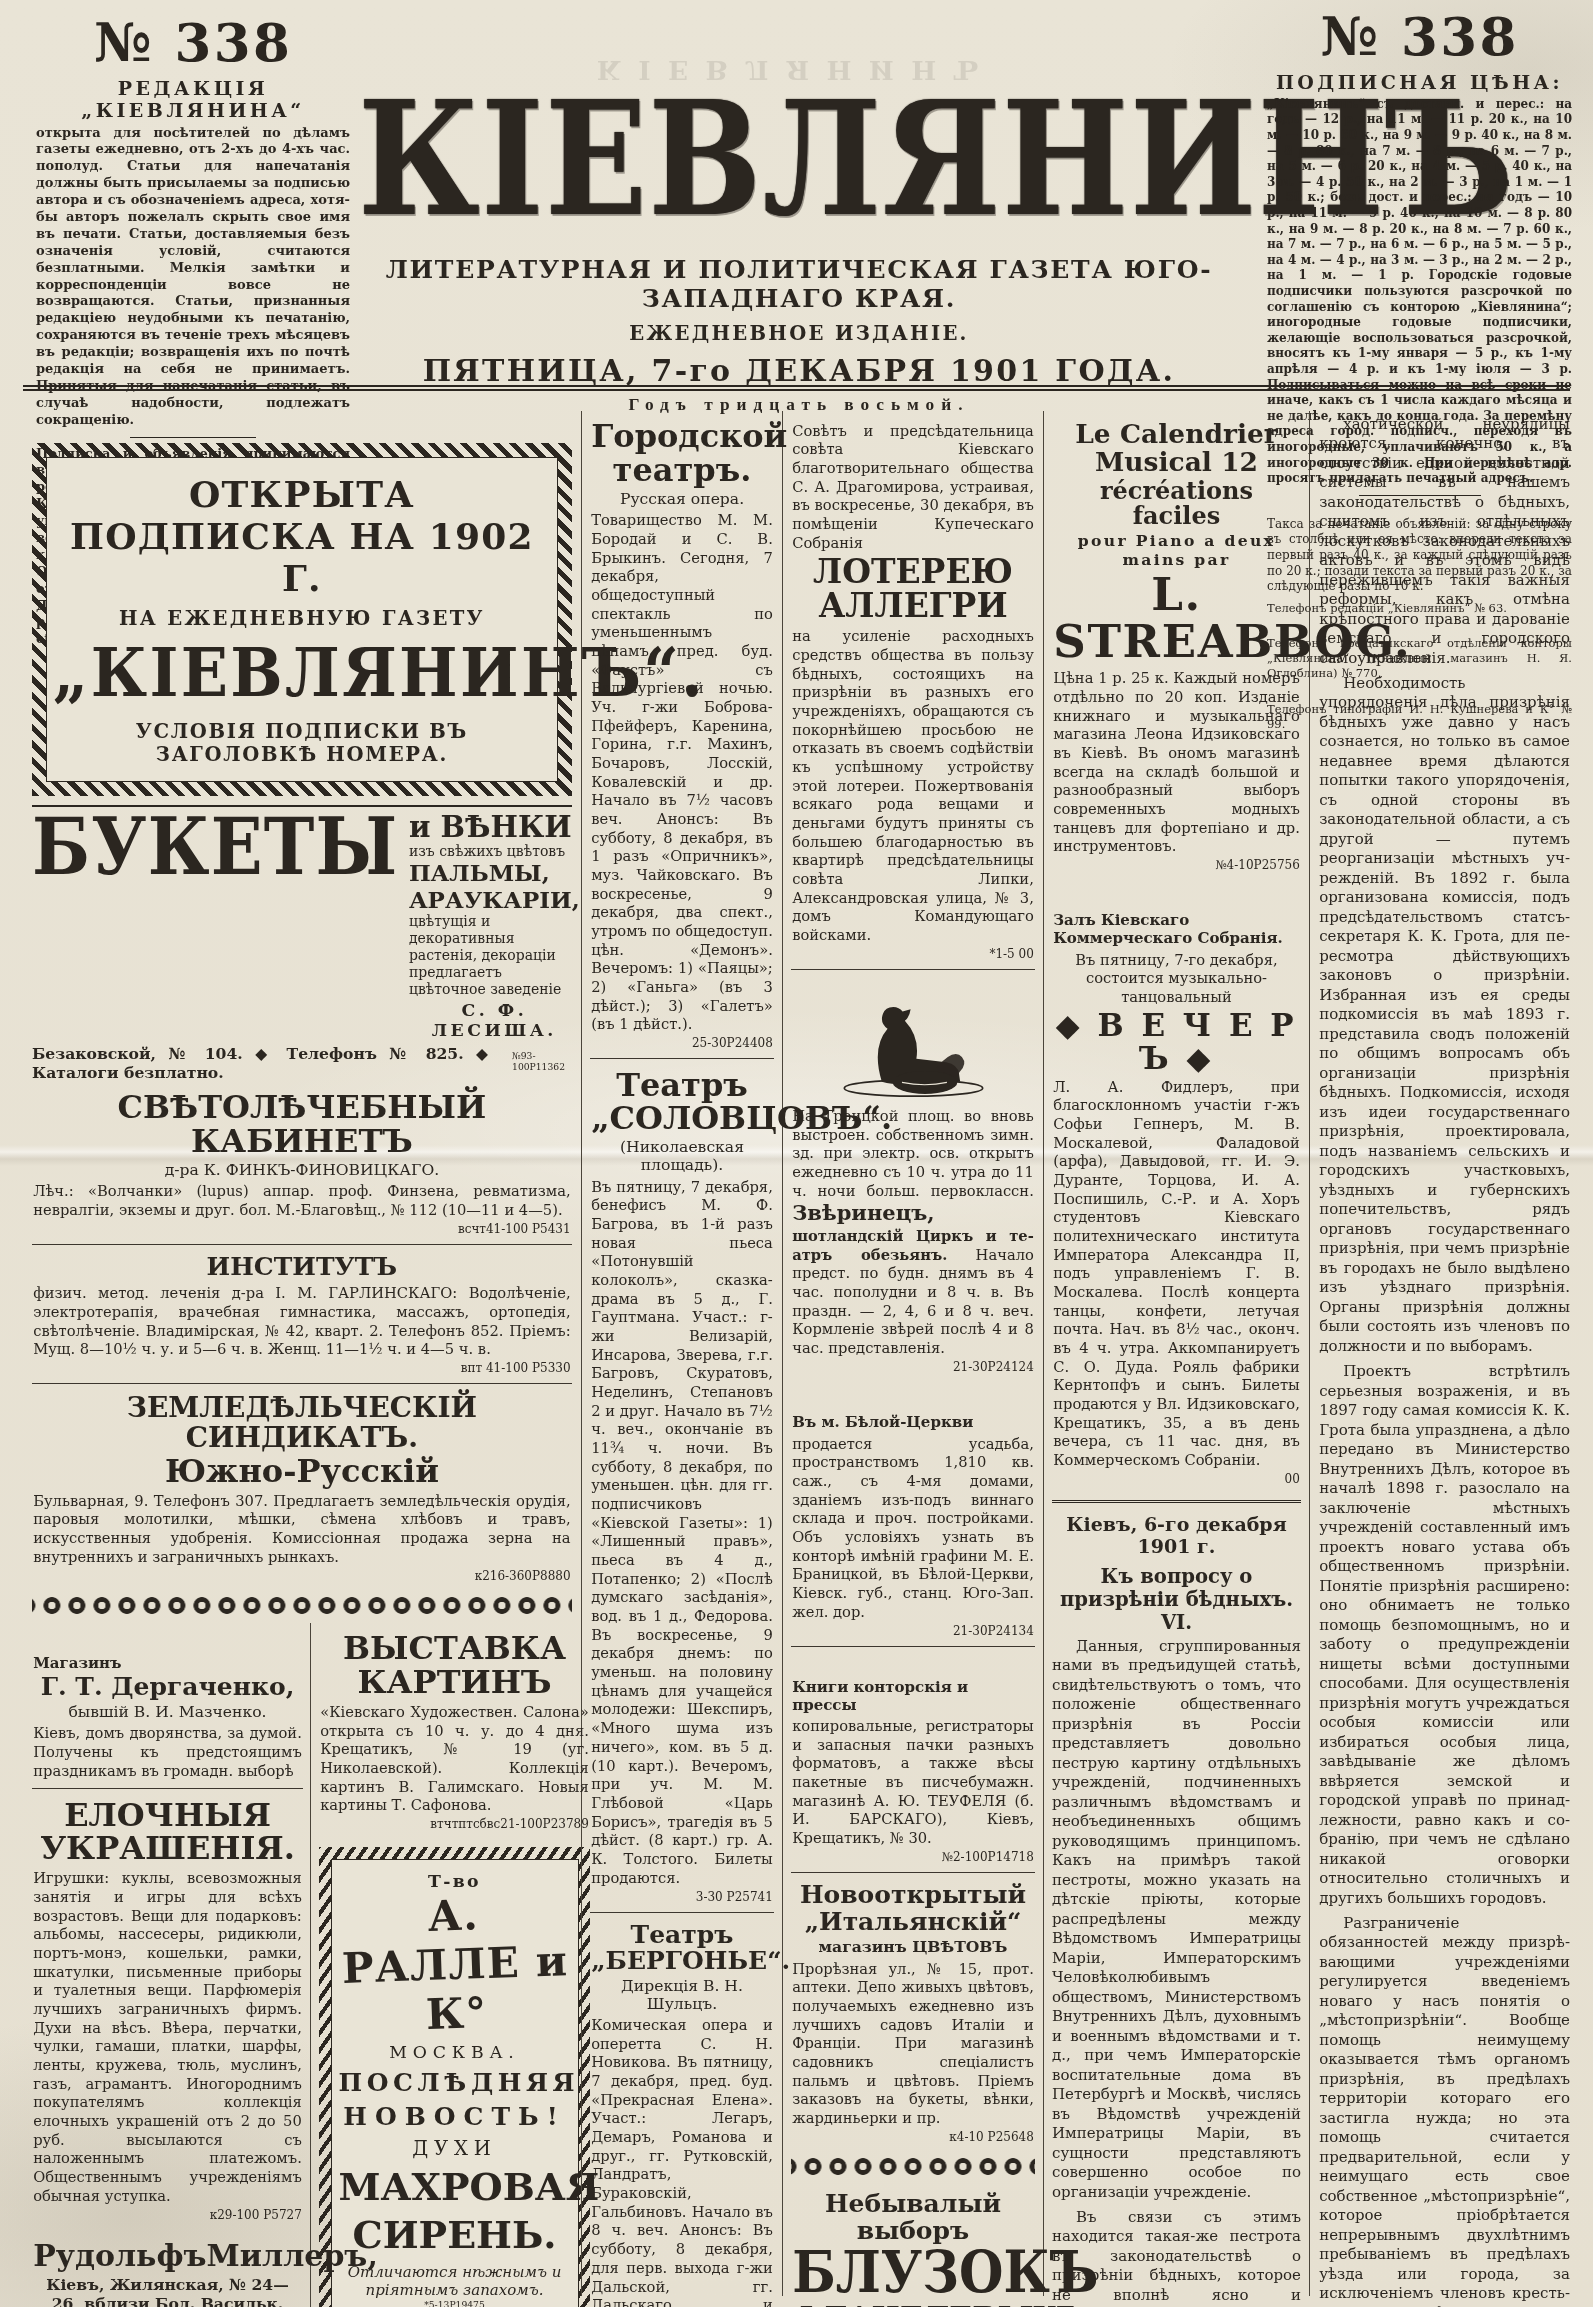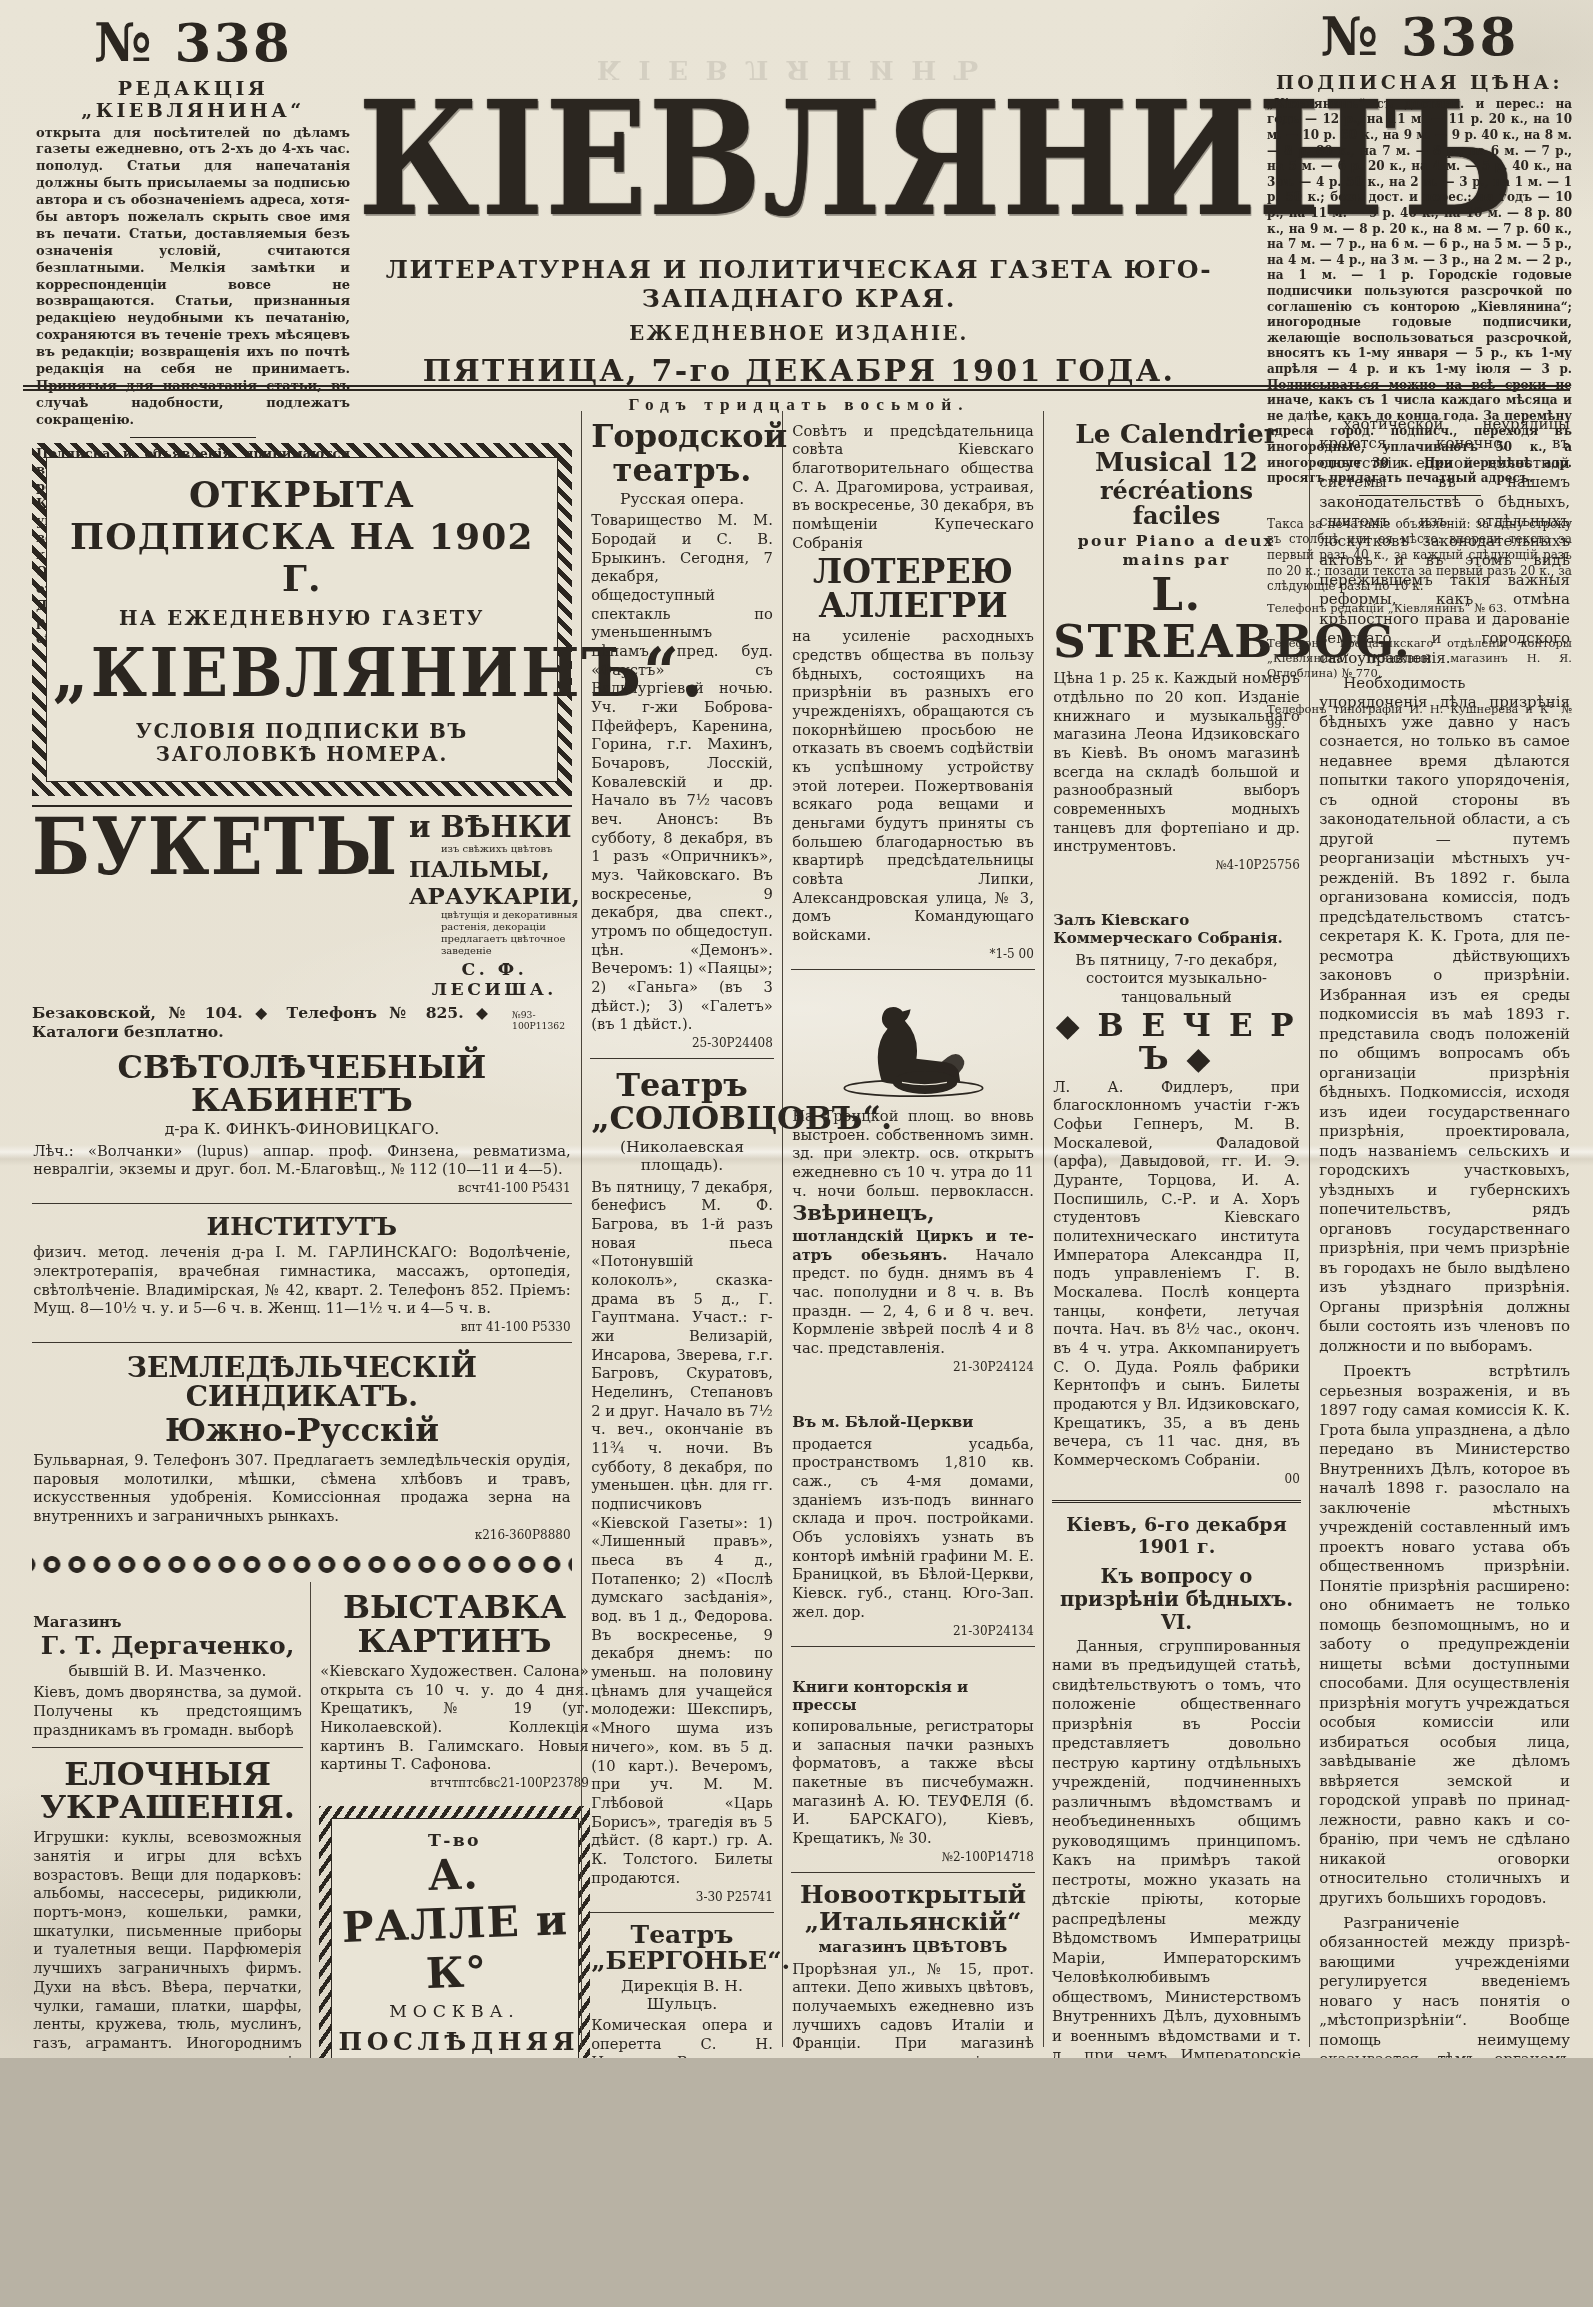--- a/index.html
+++ b/index.html
@@ -1,16 +1,16 @@
 <!DOCTYPE html>
 <html style="font-size:9.2px"><head>
 <meta charset="utf-8">
 <style>
   html,body{margin:0;padding:0;background:#b8b2a4;}
-  .page{position:relative;width:1593px;height:2058px;margin:0 auto;overflow:hidden;
+  .page{position:relative;width:1593px;height:2307px;margin:0 auto;overflow:hidden;
         background:
           radial-gradient(ellipse 807px 173px at 50% 49%, rgba(255,255,255,.35), rgba(255,255,255,0) 70%),
           radial-gradient(ellipse 519px 288px at 8% 96%, rgba(120,110,90,.18), rgba(0,0,0,0) 70%),
           radial-gradient(ellipse 519px 231px at 96% 3%, rgba(120,110,90,.14), rgba(0,0,0,0) 70%),
           linear-gradient(#e9e4d6,#e6e0d1);
         color:#2b2620;font-family:"DejaVu Serif", serif;}
   
   .hdr{position:absolute;top:0;left:0;right:0;height:407px;}
   .hdr-left{position:absolute;left:36px;top:16px;width:314px;}
   .hdr-right{position:absolute;left:1267px;top:10.4px;width:305px;}
@@ -66,21 +66,21 @@
   .fr1{font-size:36px;font-weight:bold;letter-spacing:1.2px;}
   .fr2{font-size:19.6px;font-weight:bold;margin-top:8px;letter-spacing:2.3px;}
   .fr3{font-size:62px;font-weight:bold;letter-spacing:2.3px;margin-top:5.8px;transform:scaleY(1.1);}
   .fr4{font-size:19.6px;font-weight:bold;margin-top:11.5px;letter-spacing:1.7px;}
   
   .buket{display:flex;align-items:flex-start;border-top:2.3px solid #2b2620;padding-top:4.6px;}
   .buket-big{font-size:68px;font-weight:bold;transform:scaleY(1.15);line-height:1;letter-spacing:1.2px;}
   .buket-right{margin-left:10.4px;flex:1;}
   .br1{font-size:29px;font-weight:bold;line-height:1.05;}
   .br2{font-size:23px;font-weight:bold;}
-  .br3{font-size:10px;line-height:1.2;margin-left:32px;}
+  .br3{font-size:14px;line-height:1.2;}
   .br4{font-size:17.3px;font-weight:bold;letter-spacing:3.5px;text-align:center;margin-top:2.3px;}
   .addrline{font-size:15.6px;font-weight:bold;margin-top:4.6px;text-align:justify;}
   
   .ralle{margin:8px 0;background:repeating-linear-gradient(-55deg,#2b2620 0 4px,rgba(43,38,32,0) 4px 9.8px);padding:11.5px;}
   .ralle-in{background:#e9e4d6;border:1.2px solid #2b2620;padding:11.5px 7px;text-align:center;}
   .ra0{font-size:17.3px;font-weight:bold;letter-spacing:2.3px;}
   .ra1{font-size:42px;font-weight:bold;letter-spacing:1.2px;transform:rotate(-2deg);}
   .ra2{font-size:17.3px;letter-spacing:5.8px;margin-top:3.5px;}
   .ra3{font-size:25px;font-weight:bold;letter-spacing:4.6px;margin-top:5.8px;}
   .ra4{font-size:19.6px;letter-spacing:5.8px;margin-top:5.8px;}

